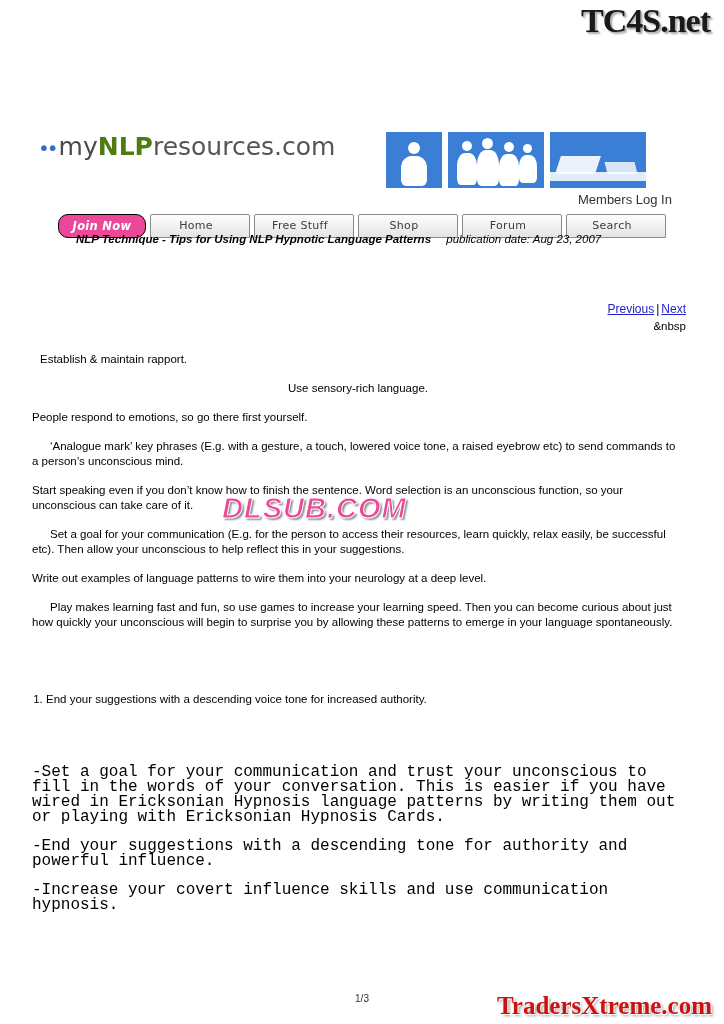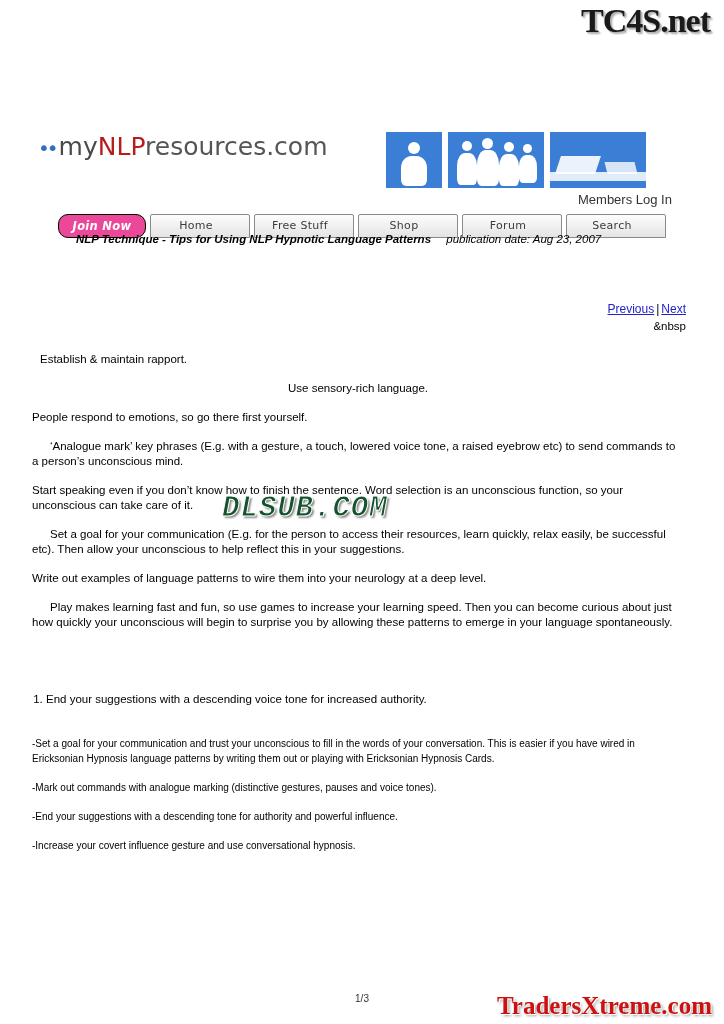--- a/index.html
+++ b/index.html
@@ -50,22 +50,22 @@
     color: #4a4a4a;
     white-space: nowrap;
   }
   .logo-line1 .dots {
     color: #2f6fbf;
     font-size: 20px;
     letter-spacing: -3px;
     margin-right: 3px;
   }
   .logo-line1 .nlp {
-    color: #b91c1c;
-    font-weight: normal;
+    color: #4d7c0f;
+    font-weight: bold;
   }
   .logo-line1 .rest {
     color: #555555;
   }
   .logo-line2 {
     margin-top: 5px;
     font-family: "DejaVu Sans", sans-serif;
     font-size: 13.5px;
     color: #6b6b6b;
     letter-spacing: .4px;
@@ -210,40 +210,41 @@
     font-size: 11.5px;
     line-height: 15px;
   }
   .overlap-list ol {
     margin: 12px;
     padding-left: 24px;
   }
 
   .lower-copy {
     position: absolute;
-    top: 736px;
+    top: 765px;
     left: 32px;
     width: 652px;
-    font-size: 10px;
+    font-size: 16px;
     line-height: 15px;
     color: #000000;
+    font-family: Liberation Mono, monospace;
   }
   .lower-copy p { margin: 0 0 14px 0; }
 
   
   .dlsub {
     position: absolute;
     top: 492px;
     left: 222px;
-    font-family: Liberation Mono, monospace;
+    font-family: Liberation Sans, sans-serif;
     font-weight: bold;
     font-style: italic;
     font-size: 29px;
     letter-spacing: 1px;
-    color: #14532d;
+    color: #ec4899;
     -webkit-text-stroke: 1px #ffffff;
     text-shadow: 2px 2px 2px rgba(0,0,0,.45);
   }
 
   
   .page-num {
     position: absolute;
     bottom: 20px;
     left: 0;
     width: 724px;
@@ -331,21 +332,20 @@
 </div>
 
 <div class="overlap-list">
   <ol>
     <li>End your suggestions with a descending voice tone for increased authority.</li>
   </ol>
 </div>
 
 <div class="lower-copy">
   <p>-Set a goal for your communication and trust your unconscious to fill in the words of your conversation. This is easier if you have wired in Ericksonian Hypnosis language patterns by writing them out or playing with Ericksonian Hypnosis Cards.</p>
-  <p>-Mark out commands with analogue marking (distinctive gestures, pauses and voice tones).</p>
   <p>-End your suggestions with a descending tone for authority and powerful influence.</p>
-  <p>-Increase your covert influence gesture and use conversational hypnosis.</p>
+  <p>-Increase your covert influence skills and use communication hypnosis.</p>
 </div>
 
 <div class="dlsub">DLSUB.COM</div>
 
 <div class="page-num">1/3</div>
 <div class="tx-watermark">TradersXtreme.com</div>
 
 </body></html>

